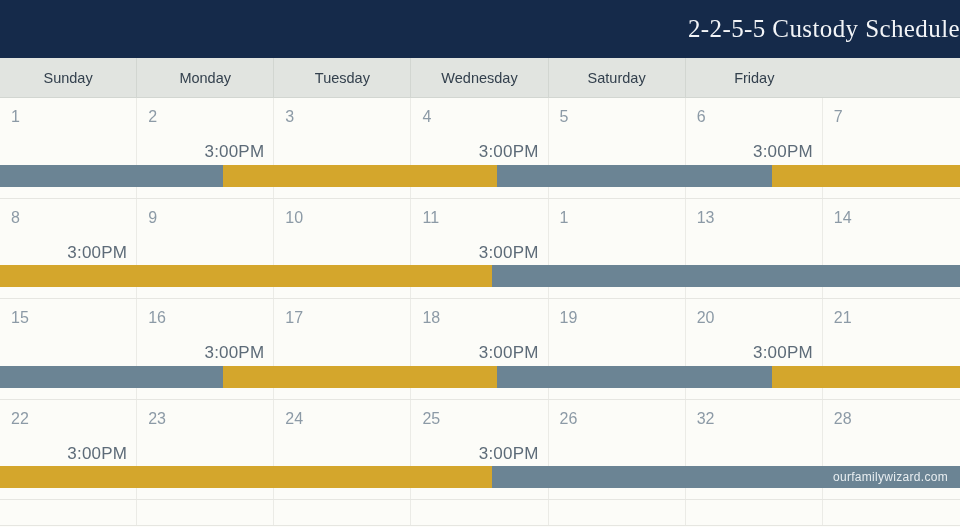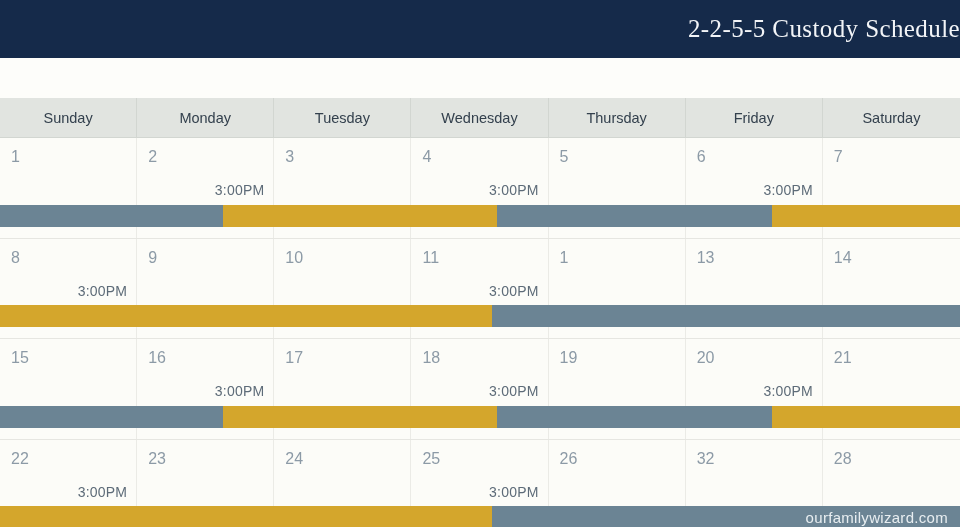--- a/index.html
+++ b/index.html
@@ -22,21 +22,20 @@
     font-weight:400;
   }
 
   
   .dow-row{
     display:grid;
     grid-template-columns:repeat(7,1fr);
     height:40px; width:960px;
     background:#e1e4e0;
     border-bottom:1px solid #d2d6d1;
-    margin-top:40px;
   }
   .dow{
     display:flex; align-items:center; justify-content:center;
     font-size:14.5px; color:#33404d;
     border-right:1px solid #d2d6d1;
   }
   .dow:last-child{ border-right:none; }
 
   
   .weeks{ width:960px; }
@@ -57,55 +56,54 @@
     border-right:1px solid #ebebe6;
     background:#fcfcf8;
   }
   .cell:last-child{ border-right:none; }
   .daynum{
     position:absolute; left:11px; top:10px;
     font-size:16px; color:#8c9aa6; font-weight:400;
   }
   .timelabel{
     position:absolute; right:9px; top:44px;
-    font-size:14px; color:#5d6b78; letter-spacing:.2px;
+    font-size:17px; color:#5d6b78; letter-spacing:.2px;
   }
 
   
   .bars{
     position:absolute; left:0; right:0; bottom:11px;
     height:22px;
   }
   .bar{
     position:absolute; top:0; height:22px;
   }
   .watermark{
     position:absolute; right:12px; top:50%;
     transform:translateY(-50%);
-    font-size:15px; color:#e8eef1; letter-spacing:.3px;
+    font-size:12px; color:#e8eef1; letter-spacing:.3px;
     white-space:nowrap;
   }
 </style>
 </head>
 <body>
 
 <div id="cal">
 
   <div class="titlebar">
     <div class="title">2-2-5-5 Custody Schedule</div>
   </div>
 
   <div class="dow-row" id="dow-row">
       <div class="dow">Sunday</div>
       <div class="dow">Monday</div>
       <div class="dow">Tuesday</div>
       <div class="dow">Wednesday</div>
-      <div class="dow">Thursday</div>
+      <div class="dow">Saturday</div>
       <div class="dow">Friday</div>
-      <div class="dow">Saturday</div>
     </div>
 
   <div class="weeks" id="weeks">
       <div class="week">
         <div class="cells">
           <div class="cell">
             <div class="daynum">1</div>
           </div>
           <div class="cell">
             <div class="daynum">2</div>

